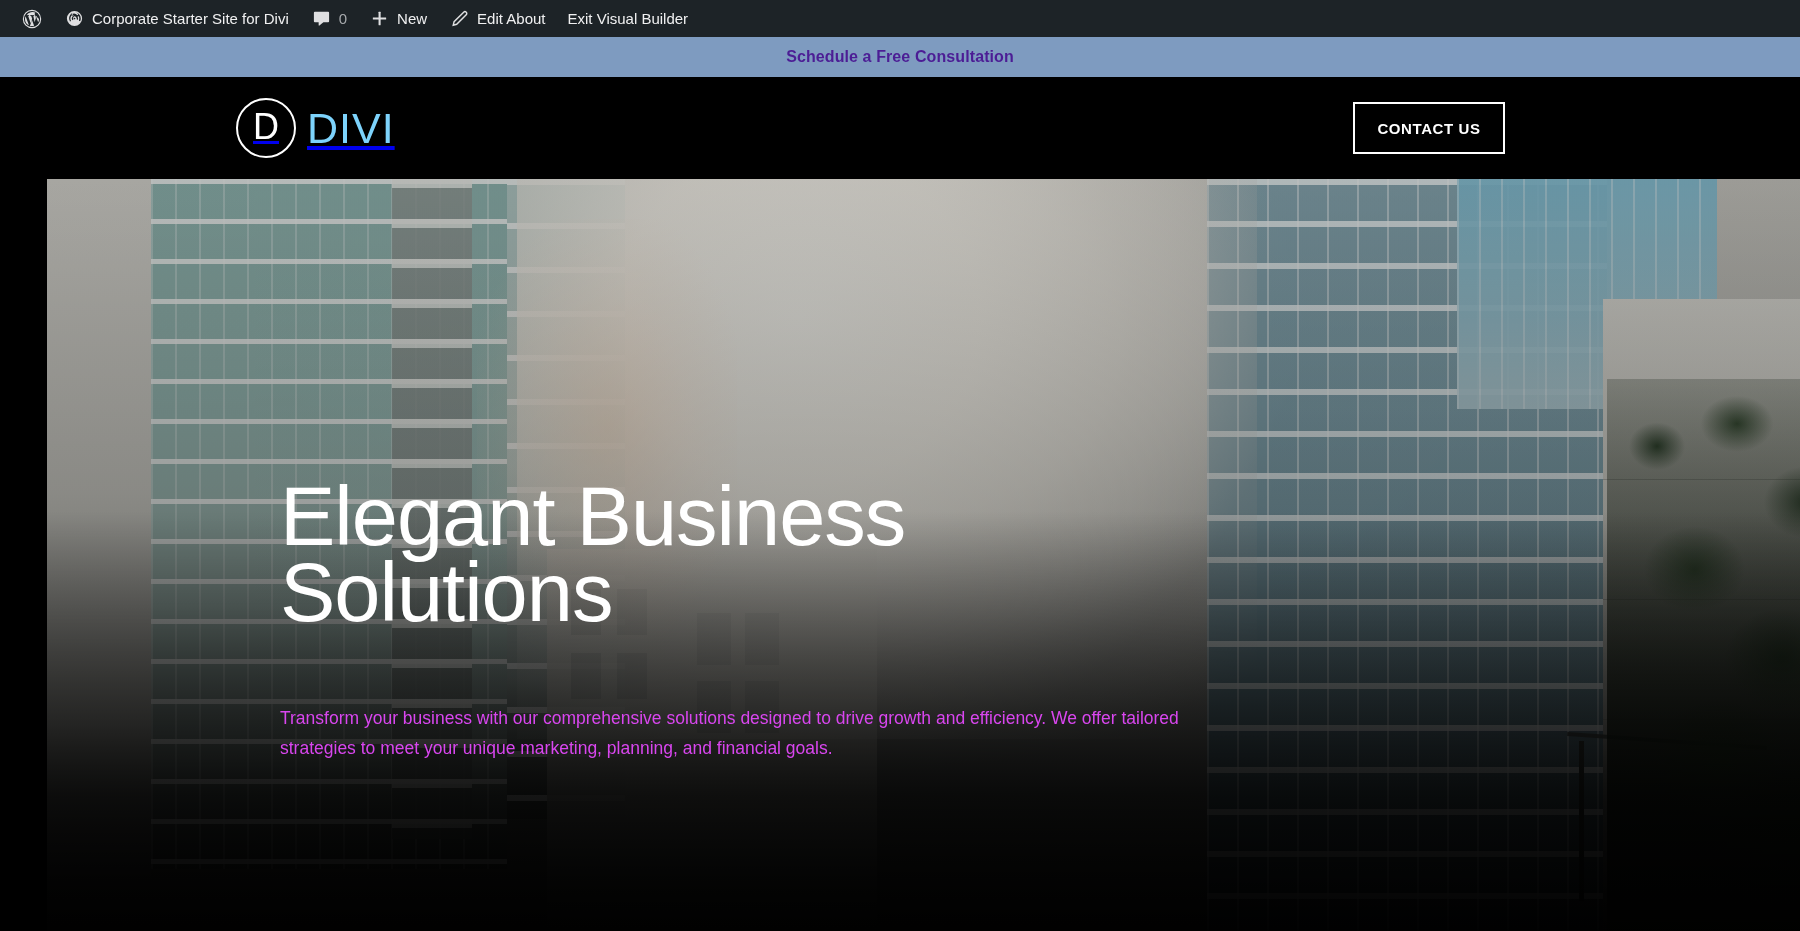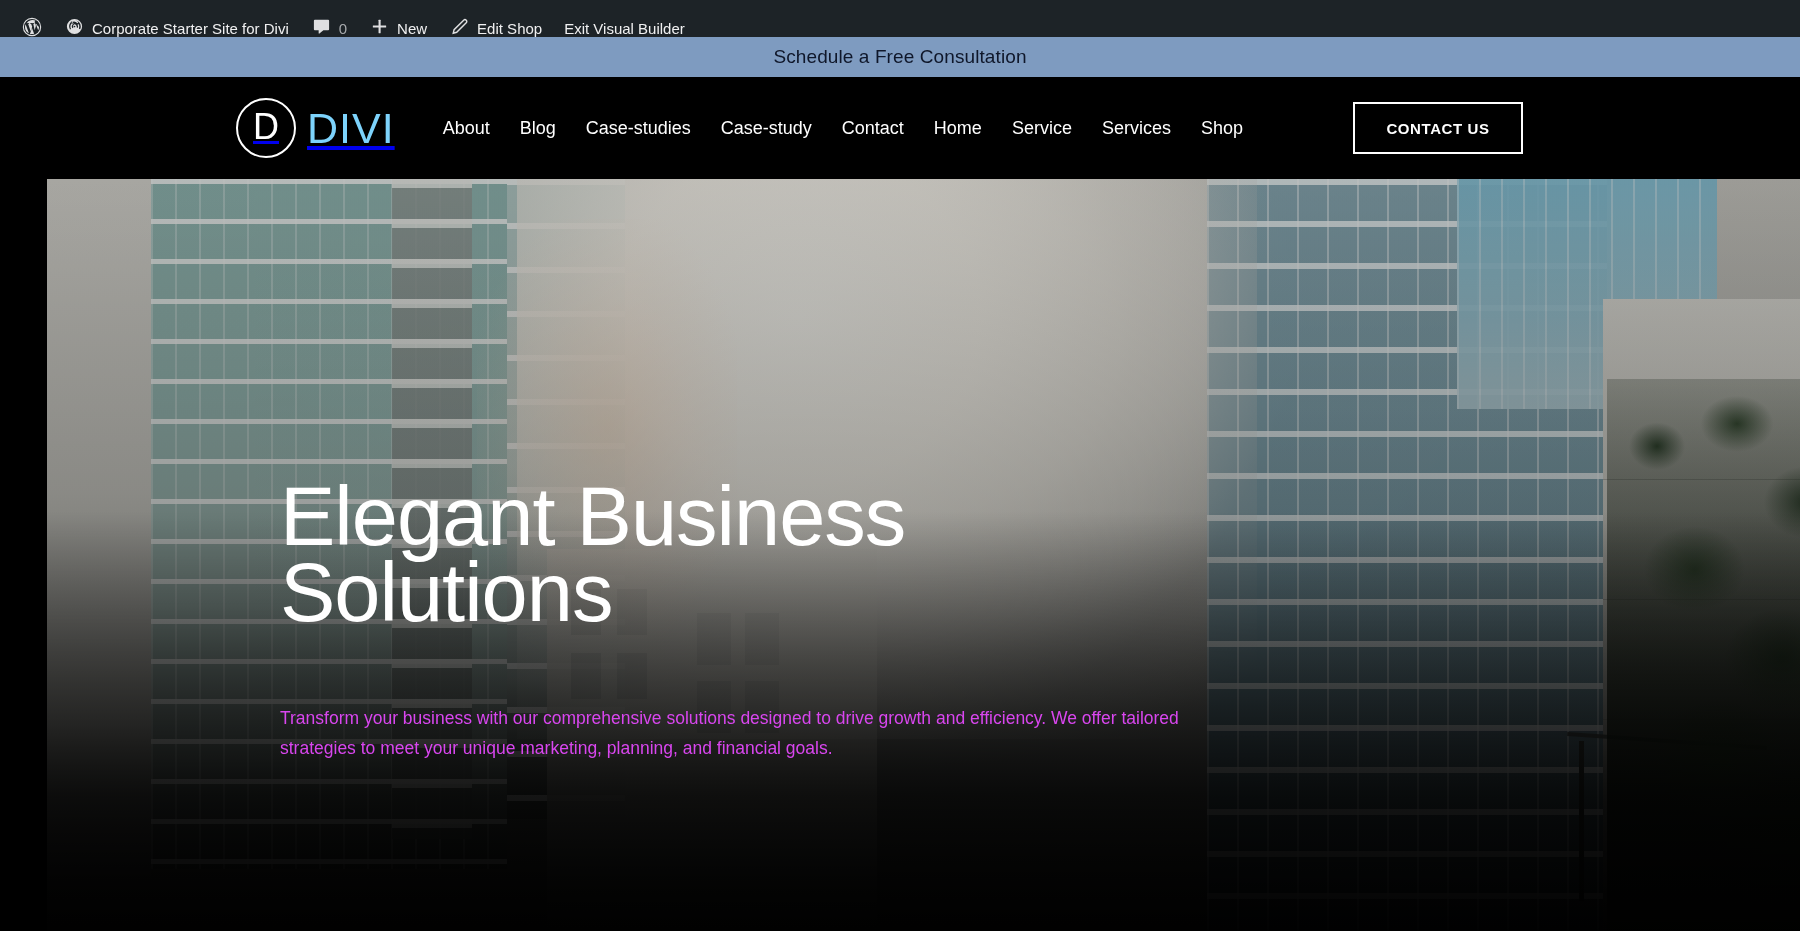--- a/index.html
+++ b/index.html
@@ -8,21 +8,21 @@
 
   
   #wp-adminbar{
     position:absolute; top:0; left:0; width:1800px; height:37px;
     background:#1d2327; color:#f0f0f1;
     display:flex; align-items:center; font-size:15px; z-index:50;
   }
   .ab-left{ display:flex; align-items:center; height:100%; padding-left:10px; }
   .ab-right{ display:flex; align-items:center; height:100%; margin-left:auto; padding-right:16px; }
   .ab-item{
-    display:flex; align-items:flex-end; gap:7px; height:100%;
+    display:flex; align-items:center; gap:7px; height:100%;
     padding:0 11px; color:#f0f0f1; white-space:nowrap; cursor:default;
   }
   .ab-ico{ display:inline-flex; align-items:center; justify-content:center;
     width:21px; height:21px; opacity:.92; }
   .ab-ico svg{ display:block; }
   .ab-count{ color:#a7aaad; }
   .avatar{
     width:19px; height:19px; border-radius:2px; background:#8f9296;
     display:inline-flex; align-items:center; justify-content:center; overflow:hidden;
   }
@@ -31,21 +31,21 @@
      background:#dcdcde; margin-top:12px; }
   .avwrap{ position:relative; width:19px;height:19px; display:flex;
      align-items:flex-start; justify-content:center; }
 
   
   #promo-bar{
     position:absolute; top:37px; left:0; width:1800px; height:40px;
     background:#7e9bc0; display:flex; align-items:center; justify-content:center;
     z-index:40;
   }
-  #promo-bar .txt{ color:#0f172a; font-size:19px; letter-spacing:.1px; }
+  #promo-bar .txt{ color:#4c1d95; font-size:16px; letter-spacing:.1px;font-weight:bold; }
 
   
   #site-header{
     position:absolute; top:77px; left:0; width:1800px; height:102px;
     background:#000; z-index:35;
   }
   .hdr-inner{
     position:relative; width:1800px; height:102px;
     display:flex; align-items:center;
   }
@@ -59,21 +59,21 @@
   .logo-word{ color:#7dd3fc; font-size:43px; font-weight:300; letter-spacing:1px; }
 
   .mainnav{ display:flex; align-items:center; gap:0; margin-left:33px; }
   .mainnav a{
     color:#ffffff; font-size:18px; text-decoration:none; padding:6px 15px;
     white-space:nowrap;
   }
 
   .cta-outline{
     position:absolute; right:0; margin-right:282px; right:auto; left:1353px;
-    top:25px; width:170px; height:52px; border:2px solid #fff;
+    top:25px; width:152px; height:52px; border:2px solid #fff;
     display:flex; align-items:center; justify-content:center;
     color:#fff; font-size:15px; font-weight:bold; letter-spacing:.6px;
     text-decoration:none;
   }
 
   
   #hero{
     position:absolute; top:179px; left:0; width:1800px; height:752px;
     overflow:hidden; background:#2b2c2a;margin-left:47px;
   }
@@ -241,21 +241,21 @@
       </span>
       <span>New</span>
     </div>
 
     <div class="ab-item">
       <span class="ab-ico">
         <svg width="19" height="19" viewBox="0 0 20 20" fill="none" stroke="#f0f0f1" stroke-width="1.5">
           <path d="M14.4 3.3a1.9 1.9 0 0 1 2.7 2.7L7 16.1 3.4 17l.9-3.6z"></path>
         </svg>
       </span>
-      <span>Edit Shop</span>
+      <span>Edit About</span>
     </div>
 
     <div class="ab-item">
       <span>Exit Visual Builder</span>
     </div>
   </div>
 
 </div>
 
 <div id="promo-bar">
@@ -264,31 +264,20 @@
 
 <header id="site-header">
   <div class="hdr-inner">
     <a class="logo" href="#">
       <span class="logo-mark">
         <span>D</span>
       </span>
       <span class="logo-word">DIVI</span>
     </a>
 
-    <nav class="mainnav">
-      <a href="#">About</a>
-      <a href="#">Blog</a>
-      <a href="#">Case-studies</a>
-      <a href="#">Case-study</a>
-      <a href="#">Contact</a>
-      <a href="#">Home</a>
-      <a href="#">Service</a>
-      <a href="#">Services</a>
-      <a href="#">Shop</a>
-    </nav>
 
     <a class="cta-outline" href="#">CONTACT US</a>
   </div>
 </header>
 
 <section id="hero">
 
   <div class="photo">
     <div class="bg-base"></div>
     <div class="tower-teal"></div>

